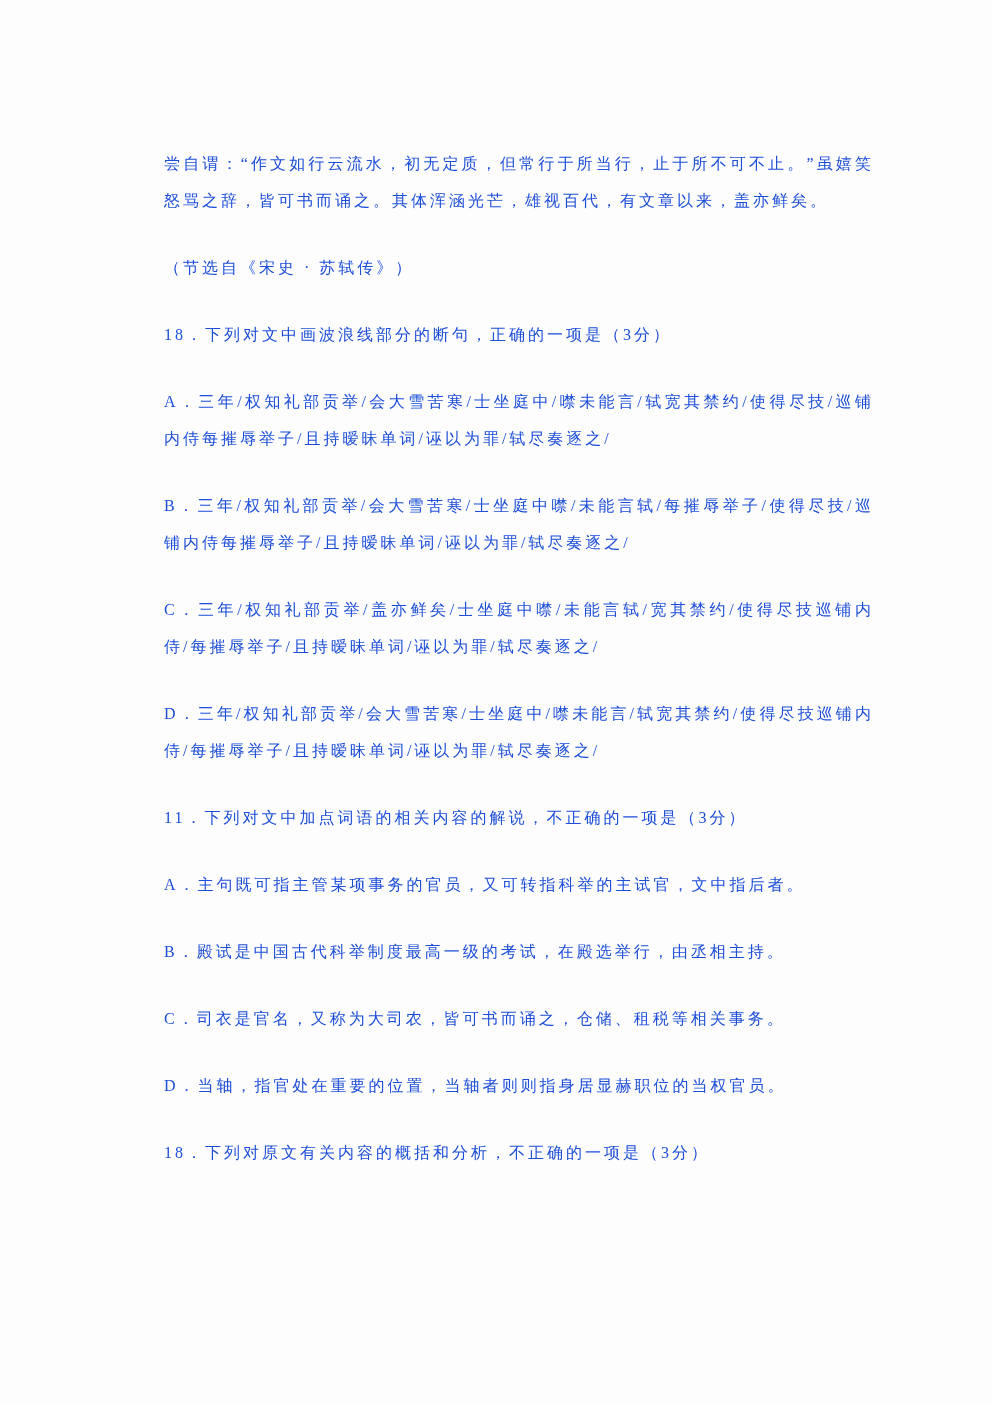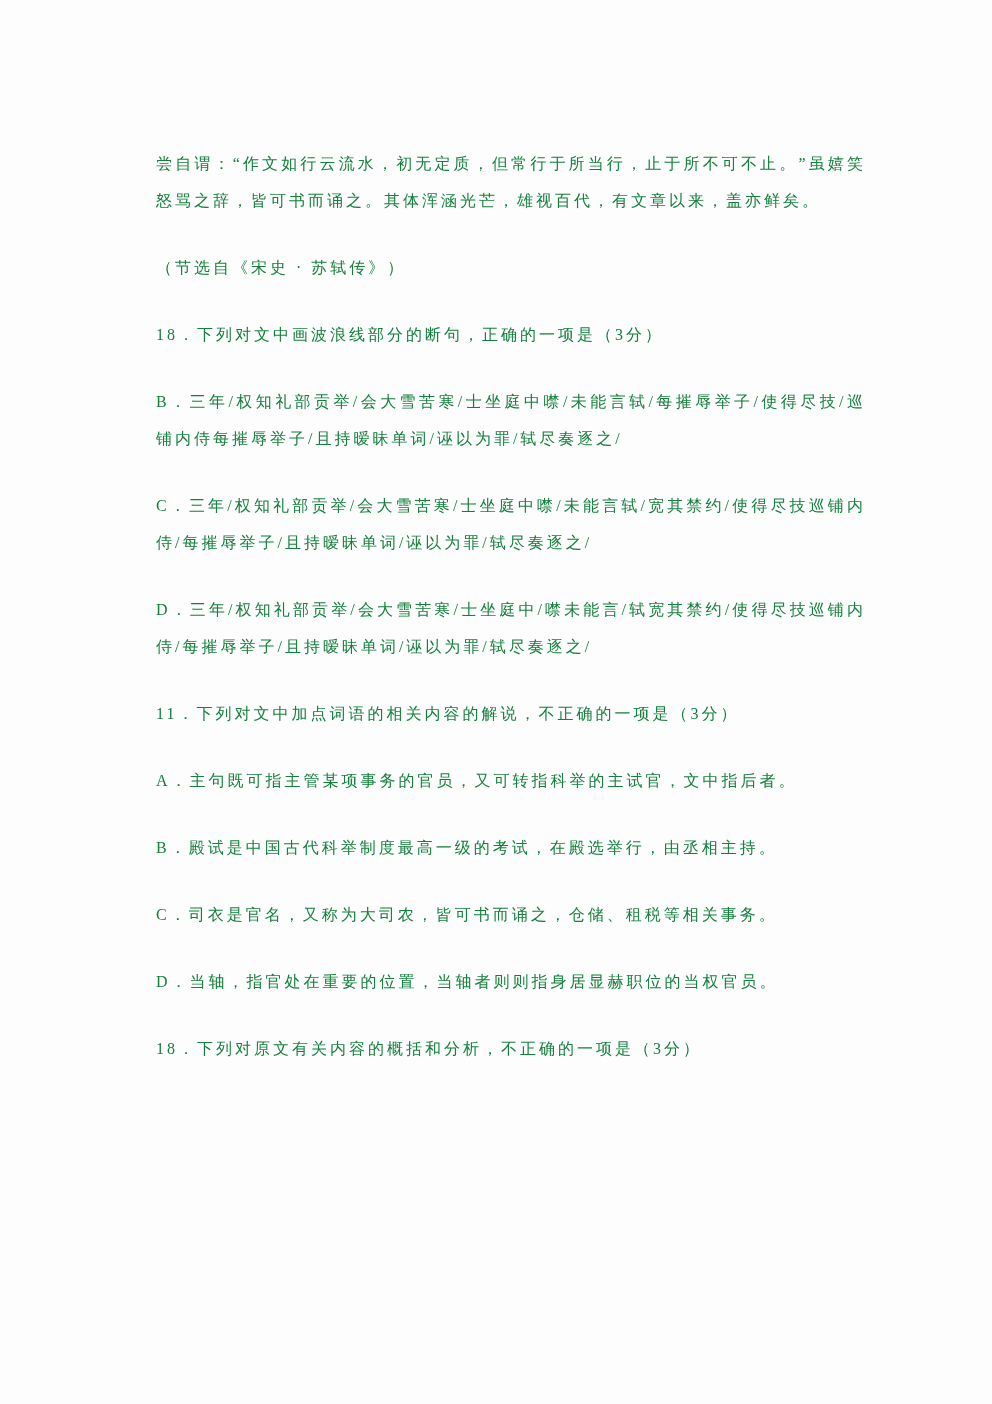--- a/index.html
+++ b/index.html
@@ -9,23 +9,23 @@
     width: 992px;
     height: 1404px;
     margin: 0 auto;
     background: #fdfdfd;
     overflow: hidden;
     font-family: "Liberation Serif", "DejaVu Serif", serif;
   }
   .content {
     position: absolute;
     top: 145px;
-    left: 156px;
+    left: 164px;
     width: 710px;
-    color: #15803d;
+    color: #1d4ed8;
   }
   .para {
     font-size: 16px;
     line-height: 37px;
     letter-spacing: 3px;
     text-align: justify;
     margin-bottom: 30px;
     word-break: break-all;
   }
 </style>
@@ -34,24 +34,25 @@
 
 <div class="page">
   <div class="content">
 
     <p class="para">尝自谓：“作文如行云流水，初无定质，但常行于所当行，止于所不可不止。”虽嬉笑怒骂之辞，皆可书而诵之。其体浑涵光芒，雄视百代，有文章以来，盖亦鲜矣。</p>
 
     <p class="para">（节选自《宋史 · 苏轼传》）</p>
 
     <p class="para">18．下列对文中画波浪线部分的断句，正确的一项是（3分）</p>
 
+    <p class="para">A．三年/权知礼部贡举/会大雪苦寒/士坐庭中/噤未能言/轼宽其禁约/使得尽技/巡铺内侍每摧辱举子/且持暧昧单词/诬以为罪/轼尽奏逐之/</p>
 
     <p class="para">B．三年/权知礼部贡举/会大雪苦寒/士坐庭中噤/未能言轼/每摧辱举子/使得尽技/巡铺内侍每摧辱举子/且持暧昧单词/诬以为罪/轼尽奏逐之/</p>
 
-    <p class="para">C．三年/权知礼部贡举/会大雪苦寒/士坐庭中噤/未能言轼/宽其禁约/使得尽技巡铺内侍/每摧辱举子/且持暧昧单词/诬以为罪/轼尽奏逐之/</p>
+    <p class="para">C．三年/权知礼部贡举/盖亦鲜矣/士坐庭中噤/未能言轼/宽其禁约/使得尽技巡铺内侍/每摧辱举子/且持暧昧单词/诬以为罪/轼尽奏逐之/</p>
 
     <p class="para">D．三年/权知礼部贡举/会大雪苦寒/士坐庭中/噤未能言/轼宽其禁约/使得尽技巡铺内侍/每摧辱举子/且持暧昧单词/诬以为罪/轼尽奏逐之/</p>
 
     <p class="para">11．下列对文中加点词语的相关内容的解说，不正确的一项是（3分）</p>
 
     <p class="para">A．主句既可指主管某项事务的官员，又可转指科举的主试官，文中指后者。</p>
 
     <p class="para">B．殿试是中国古代科举制度最高一级的考试，在殿选举行，由丞相主持。</p>
 
     <p class="para">C．司衣是官名，又称为大司农，皆可书而诵之，仓储、租税等相关事务。</p>

